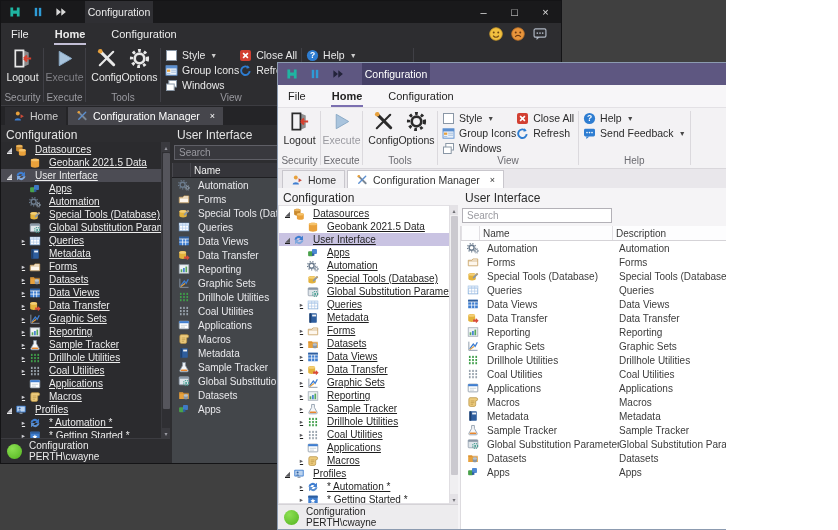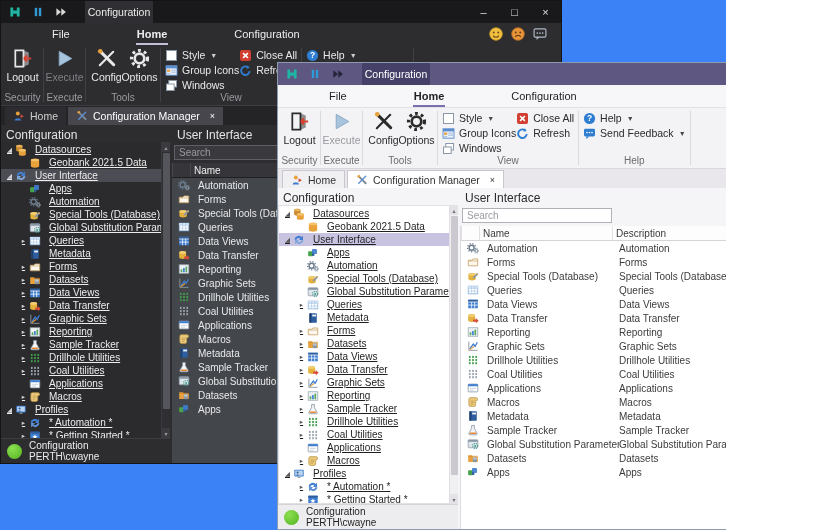--- a/index.html
+++ b/index.html
@@ -1,16 +1,16 @@
 <!DOCTYPE html>
 <html><head>
 <meta charset="utf-8">
 <style>
   html,body{margin:0;padding:0;background:#ffffff;}
-  #page{position:relative;width:726px;height:530px;overflow:hidden;background:#3b82f6;
+  #page{position:relative;width:726px;height:530px;overflow:hidden;background:#404040;
         font-family:"Liberation Sans","DejaVu Sans",sans-serif;-webkit-font-smoothing:antialiased;}
   .win{position:absolute;display:flex;flex-direction:column;overflow:hidden;box-sizing:border-box;font-size:11px;}
   .dark{background:#2d2d30;color:#ececec;border:1px solid #141416;}
   .light{background:#f5f4f6;color:#1f1f1f;border:1px solid #8c9bb0;}
 
   
   .titlebar{flex:0 0 22px;display:flex;align-items:stretch;}
   .dark  .titlebar{background:#19191b;color:#e6e6e6;}
   .light .titlebar{background:#5e5781;color:#ffffff;}
   .tbicons{display:flex;align-items:center;gap:11px;padding:0 10px 0 8px;}
@@ -20,21 +20,21 @@
   .dark  .title-tab{background:#2f2f33;color:#ebebeb;}
   .light .title-tab{background:#454067;color:#ffffff;}
   .tbspace{flex:1;}
   .winctl{width:31px;display:flex;align-items:center;justify-content:center;font-size:11px;}
   .dark .winctl{color:#e0e0e0;} .light .winctl{color:#fff;}
 
   
   .menubar{flex:0 0 22px;display:flex;align-items:center;padding:0 8px 0 10px;gap:26px;}
   .dark  .menubar{background:#2d2d30;}
   .light .menubar{background:#f7f6f8;border-bottom:1px solid #e3e1e5;}
-  .menu-item{position:relative;cursor:default;margin-left:41px;}
+  .menu-item{position:relative;cursor:default;}
   .menu-item.active{font-weight:bold;}
   .menu-item.active::after{content:"";position:absolute;left:-1px;right:-1px;bottom:-5px;height:2px;}
   .dark  .menu-item.active::after{background:#c3bfd6;}
   .light .menu-item.active::after{background:#7b6fb0;}
   .menuspace{flex:1;}
   .smileys{display:flex;align-items:center;gap:8px;padding-right:6px;}
   .smileys svg{width:14px;height:14px;display:block;}
   .dark .smileys{color:#aeb6c2;} .light .smileys{color:#7e8796;}
 
   

